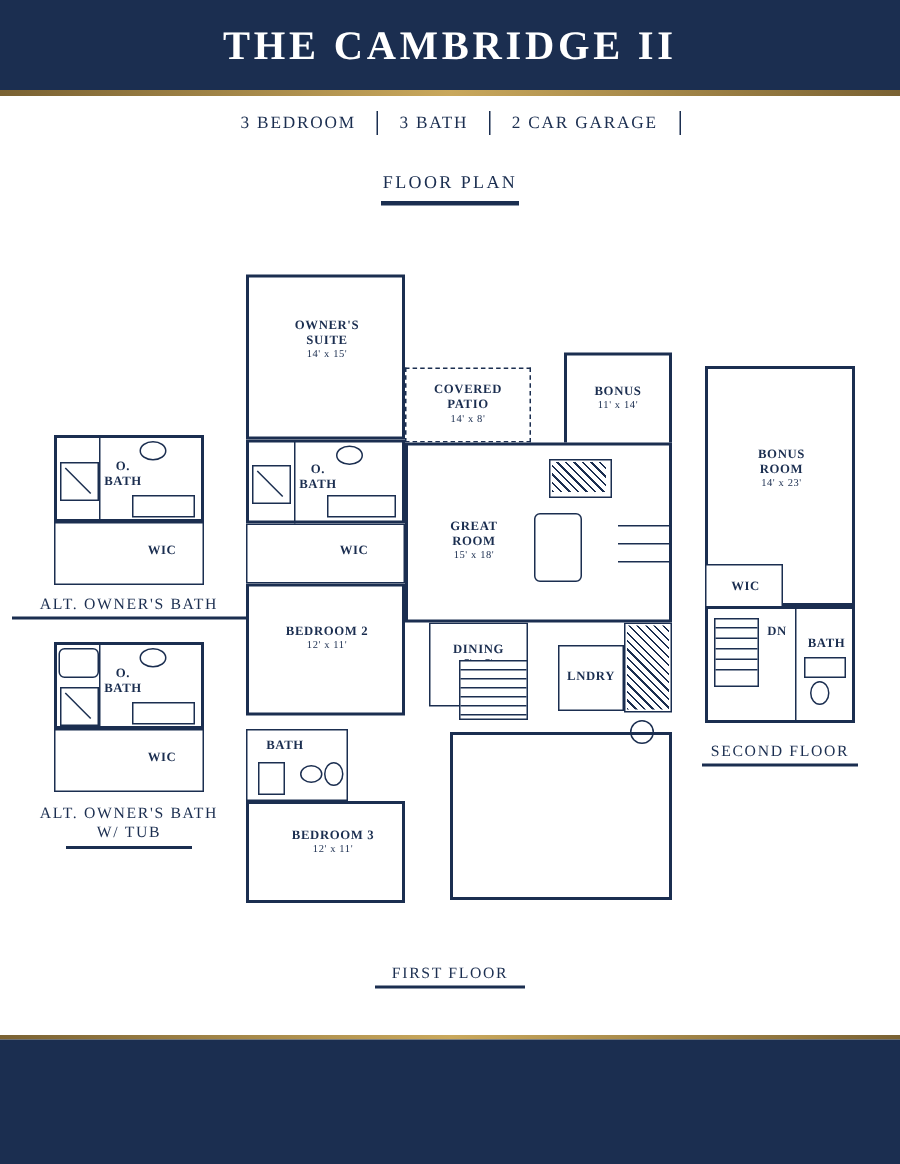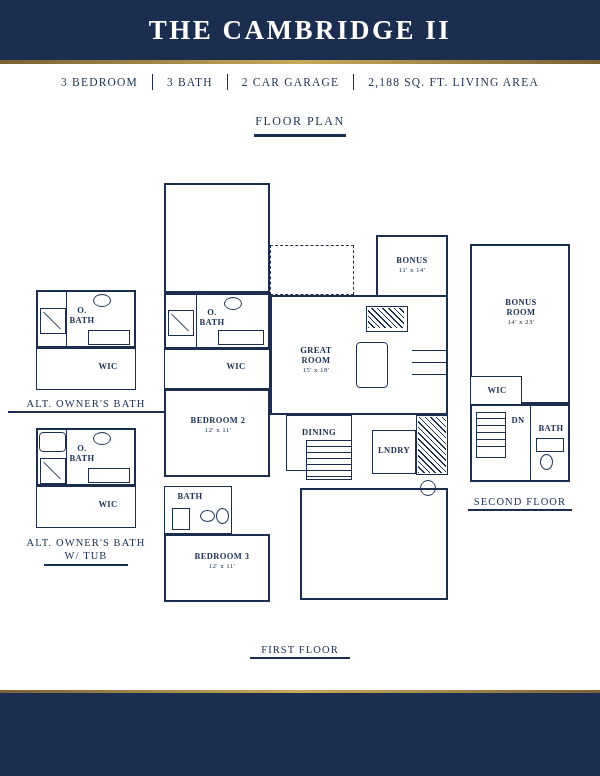--- a/index.html
+++ b/index.html
@@ -154,21 +154,20 @@
 </div>
 <div class="header-rule"></div>
 
 <div class="spec-line">
   <div class="spec-item">3 BEDROOM</div>
   <div class="spec-sep"></div>
   <div class="spec-item">3 BATH</div>
   <div class="spec-sep"></div>
   <div class="spec-item">2 CAR GARAGE</div>
   <div class="spec-sep"></div>
-  <div class="spec-item">2,188 SQ. FT. LIVING AREA</div>
 </div>
 
 <div class="fp-label">FLOOR PLAN</div>
 <div class="fp-underline"></div>
 
 <div class="plan">
 
   <div class="rm" style="left:36px; top:140px; width:100px; height:58px;"></div>
   <div class="rm thin" style="left:36px; top:198px; width:100px; height:42px;"></div>
   <div class="vthin" style="left:66px; top:141px; height:57px;"></div>
@@ -203,20 +202,25 @@
   <div class="lbl" style="left:86px; top:350px; width:44px;">
     <span class="nm">WIC</span>
   </div>
   <div class="caption" style="left:8px; top:386px; width:156px; line-height:1.25;">
     <span>ALT. OWNER'S BATH</span><br>
     <span>W/ TUB</span>
     <span class="ul" style="margin-left:36px; width:84px;"></span>
   </div>
 
   <div class="rm" style="left:164px; top:33px; width:106px; height:110px;"></div>
+  <div class="lbl" style="left:176px; top:62px; width:84px;">
+    <span class="nm">OWNER'S</span>
+    <span class="nm">SUITE</span>
+    <span class="dim">14' x 15'</span>
+  </div>
 
   <div class="rm" style="left:164px; top:143px; width:106px; height:56px;"></div>
   <div class="rm thin" style="left:164px; top:199px; width:106px; height:40px;"></div>
   <div class="vthin" style="left:196px; top:144px; height:55px;"></div>
   <div class="rect-o" style="left:168px; top:160px; width:24px; height:24px;"></div>
   <div class="thinline" style="left:168px; top:172px; width:24px; transform:rotate(45deg);"></div>
   <div class="oval" style="left:224px; top:147px; width:16px; height:11px;"></div>
   <div class="rect-o" style="left:218px; top:180px; width:44px; height:13px;"></div>
   <div class="lbl" style="left:196px; top:158px; width:32px;">
     <span class="nm">O.</span>
@@ -240,20 +244,25 @@
   <div class="oval" style="left:200px; top:360px; width:13px; height:10px;"></div>
   <div class="oval" style="left:216px; top:358px; width:11px; height:14px;"></div>
 
   <div class="rm" style="left:164px; top:384px; width:106px; height:68px;"></div>
   <div class="lbl" style="left:176px; top:402px; width:92px;">
     <span class="nm">BEDROOM 3</span>
     <span class="dim">12' x 11'</span>
   </div>
 
   <div class="rm thin" style="left:270px; top:95px; width:84px; height:50px; border-style:dashed;"></div>
+  <div class="lbl" style="left:276px; top:105px; width:72px;">
+    <span class="nm">COVERED</span>
+    <span class="nm">PATIO</span>
+    <span class="dim">14' x 8'</span>
+  </div>
 
   <div class="rm" style="left:376px; top:85px; width:72px; height:72px;"></div>
   <div class="lbl" style="left:382px; top:106px; width:60px;">
     <span class="nm">BONUS</span>
     <span class="dim">11' x 14'</span>
   </div>
 
   <div class="rm" style="left:270px; top:145px; width:178px; height:120px;"></div>
   <div class="lbl" style="left:282px; top:196px; width:68px;">
     <span class="nm">GREAT</span>

